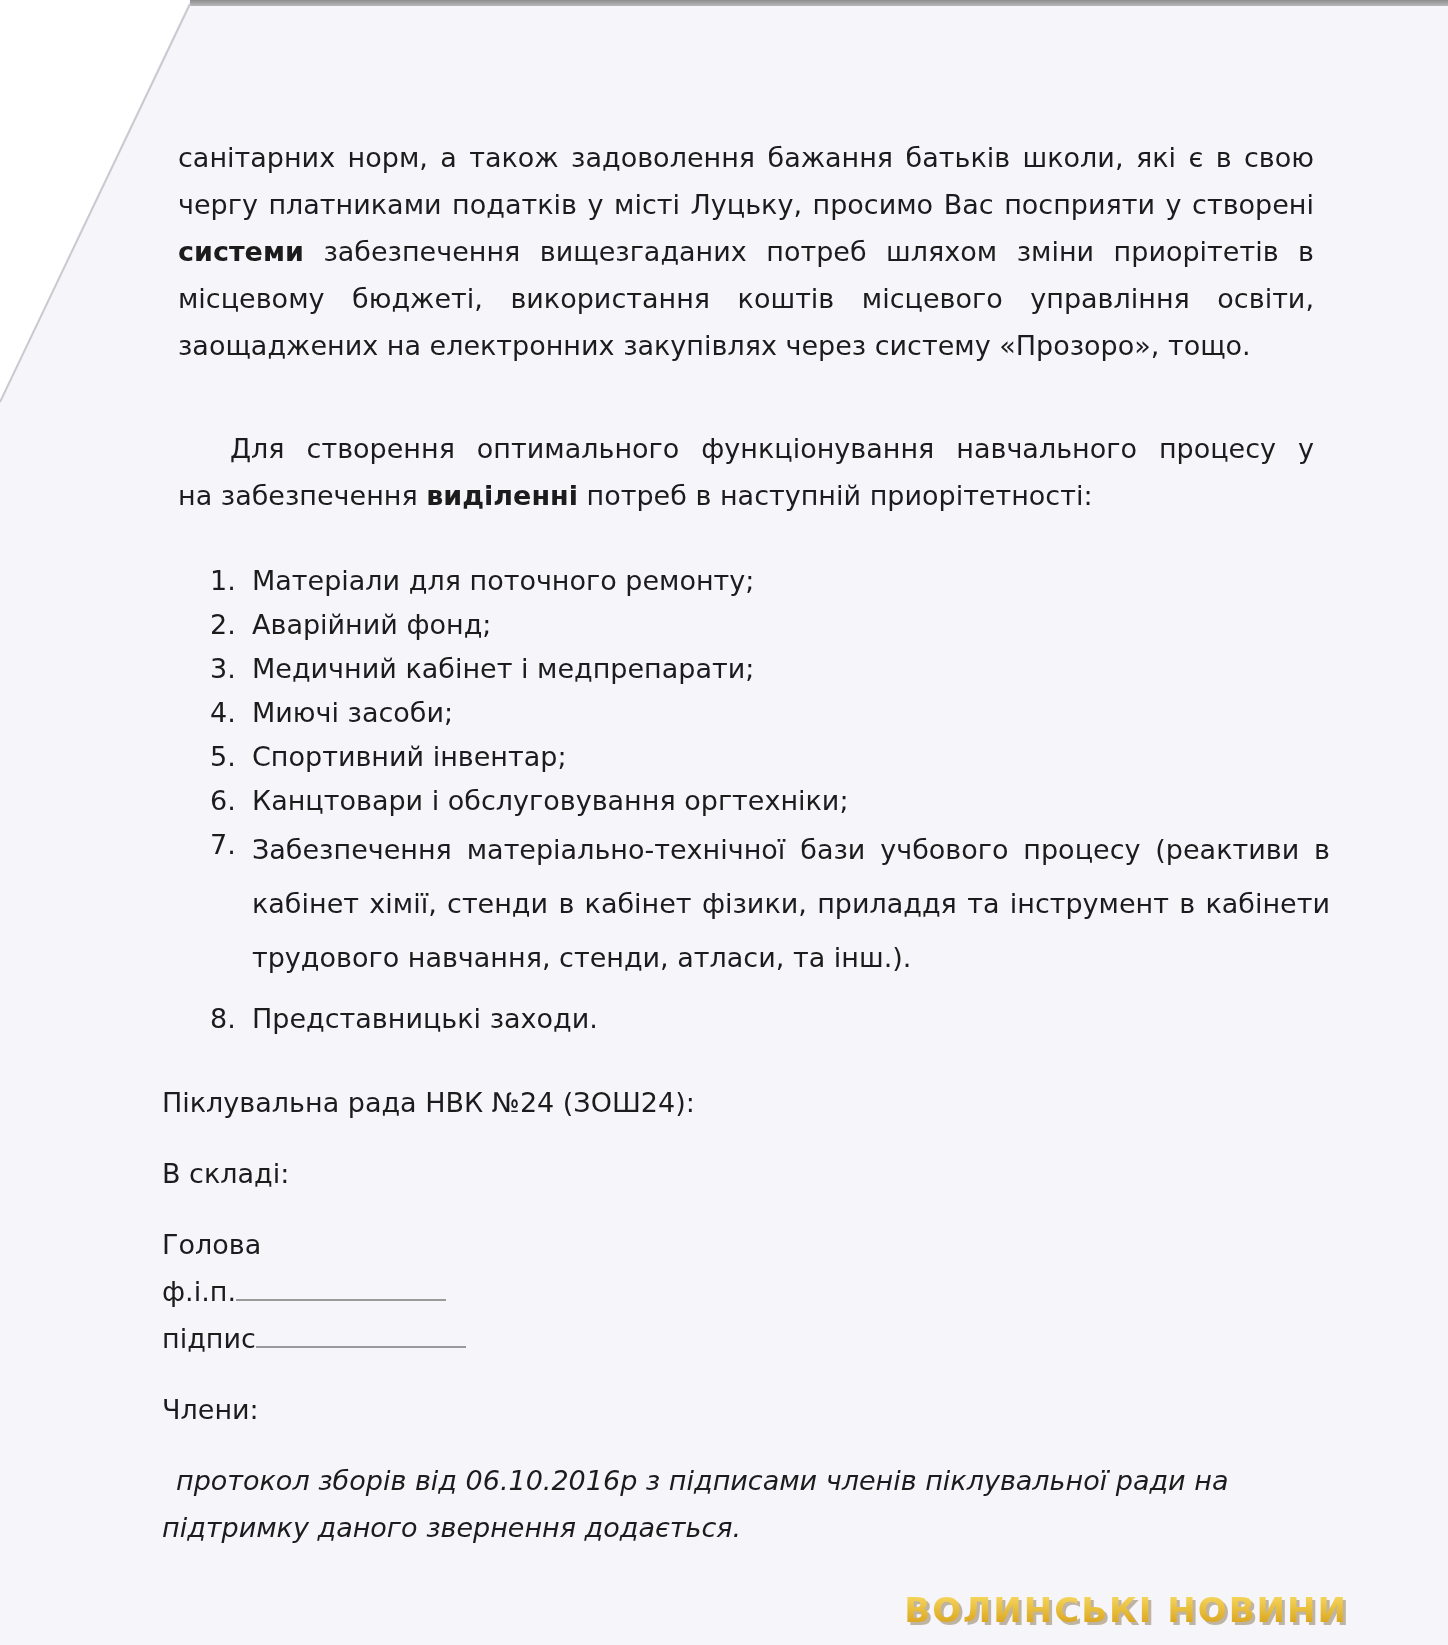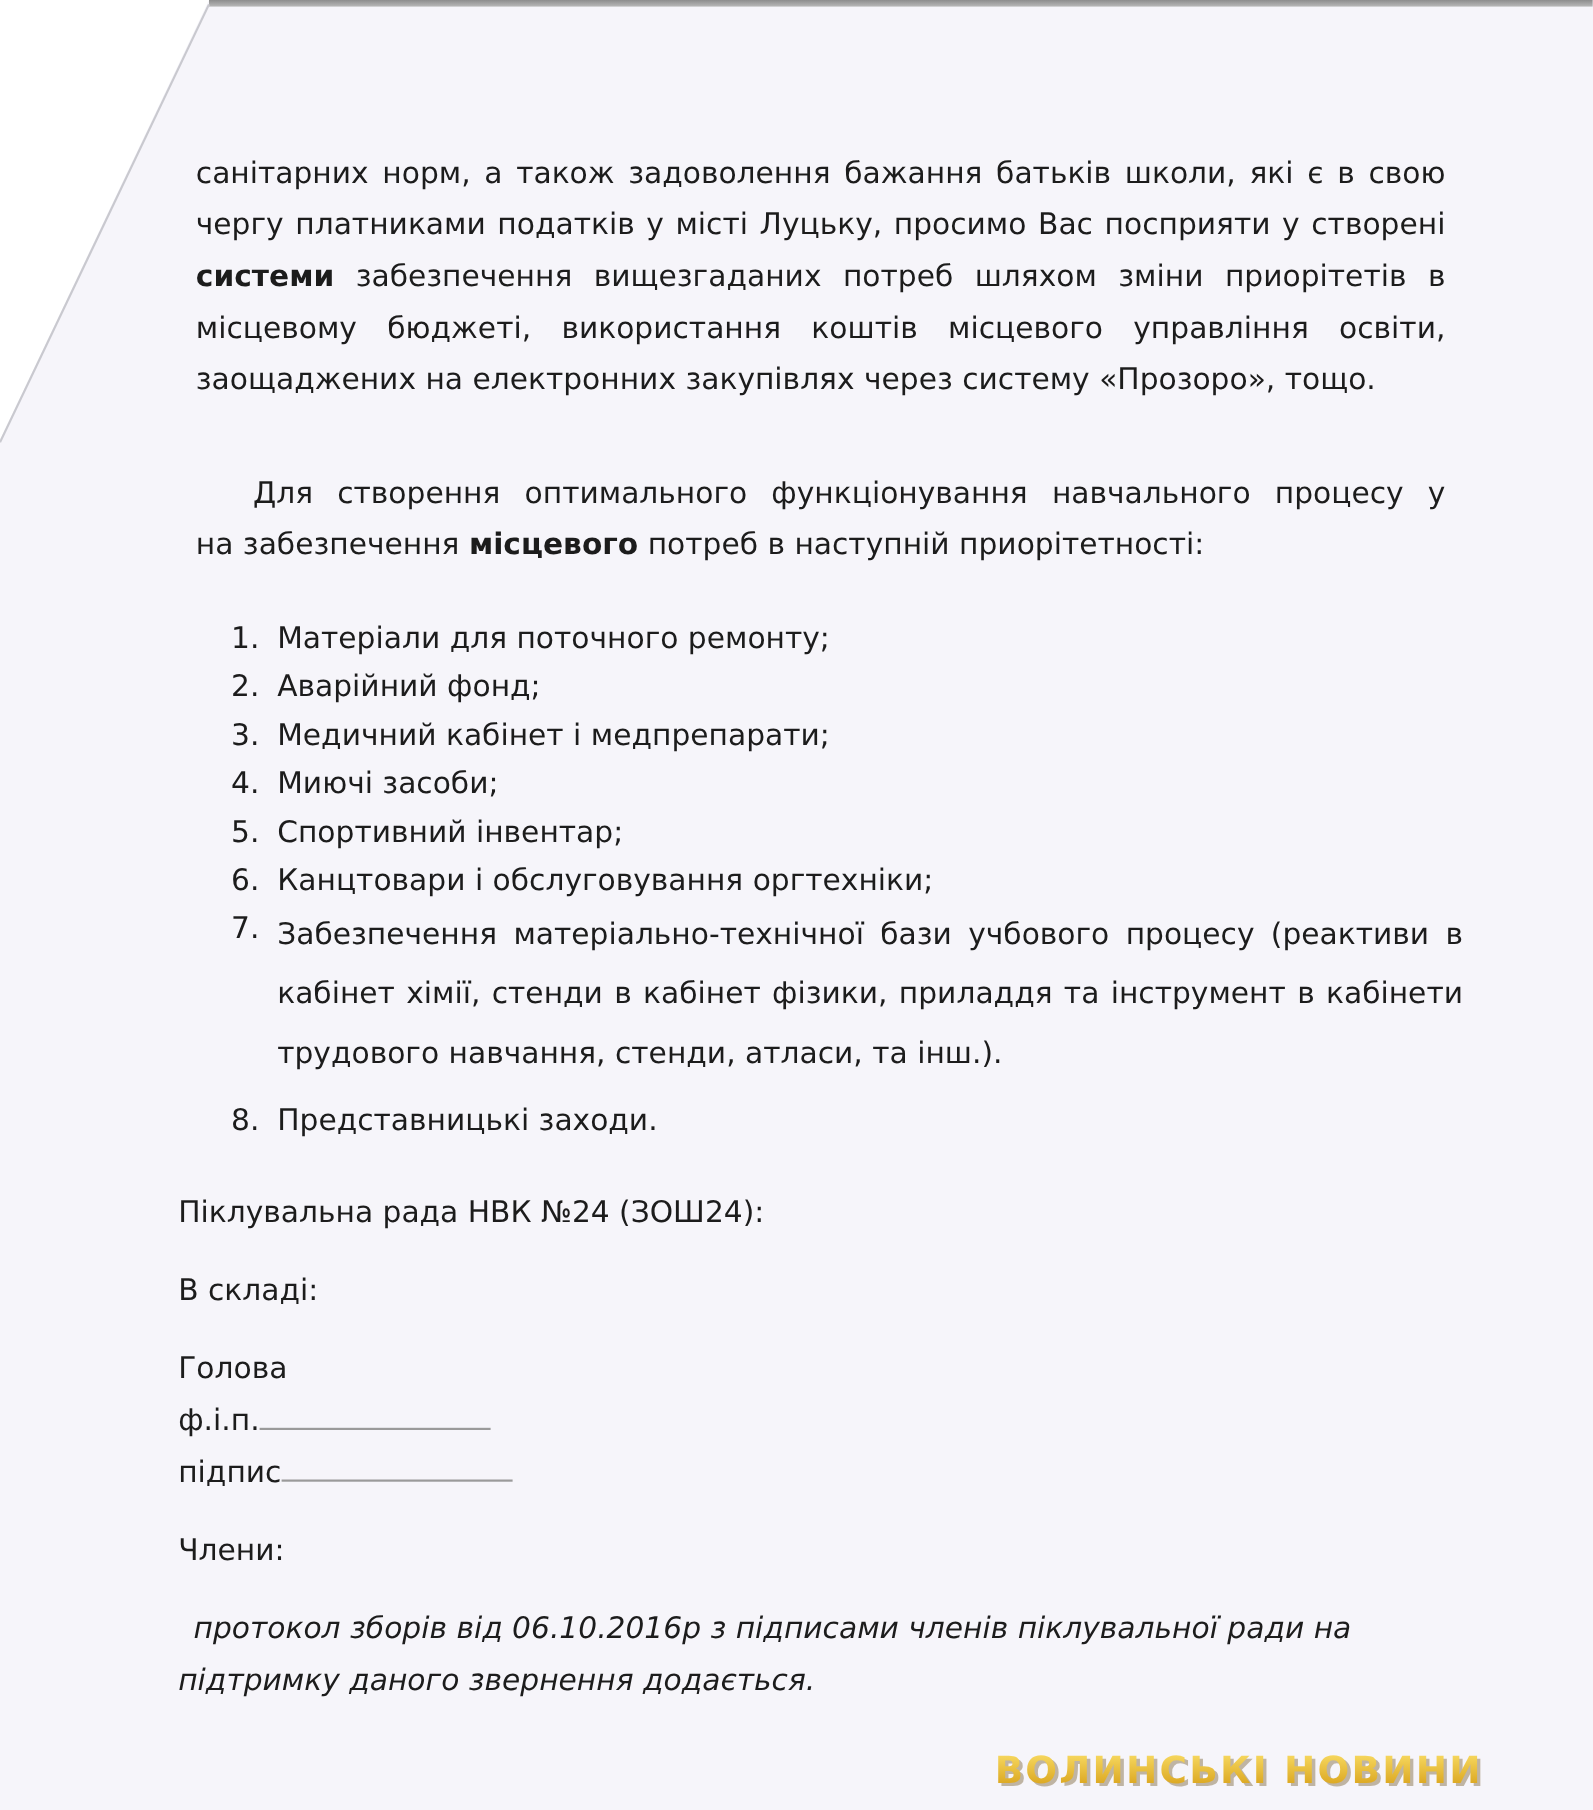--- a/index.html
+++ b/index.html
@@ -73,21 +73,21 @@
     <span class="justify-line">чергу платниками податків у місті Луцьку, просимо  Вас посприяти у створені</span>
     <span class="justify-line"><b>системи</b><span> забезпечення вищезгаданих потреб шляхом зміни приорітетів в</span></span>
     <span class="justify-line">місцевому бюджеті, використання коштів місцевого управління освіти,</span>
     <span style="display:block">заощаджених на електронних закупівлях через систему «Прозоро», тощо.</span>
   </div>
 
   <div class="gap-m"></div>
 
   <div class="para">
     <span class="justify-line indent">Для створення оптимального функціонування навчального процесу у</span>
-    <span style="display:block"><span>на забезпечення </span><b>місцевого</b><span> потреб в наступній приорітетності:</span></span>
+    <span style="display:block"><span>на забезпечення </span><b>виділенні</b><span> потреб в наступній приорітетності:</span></span>
   </div>
 
   <div class="gap-m"></div>
 
   <ol class="priorities">
     <li>
         <span class="num">1.</span>
         <span class="txt">Матеріали для поточного ремонту;</span>
       </li>
     <li>

